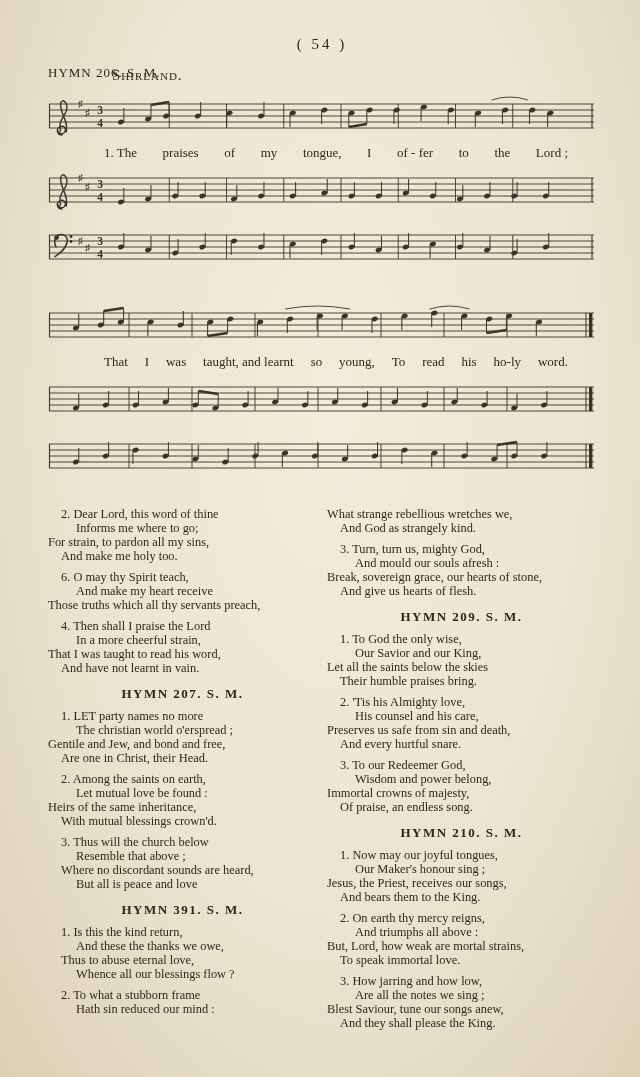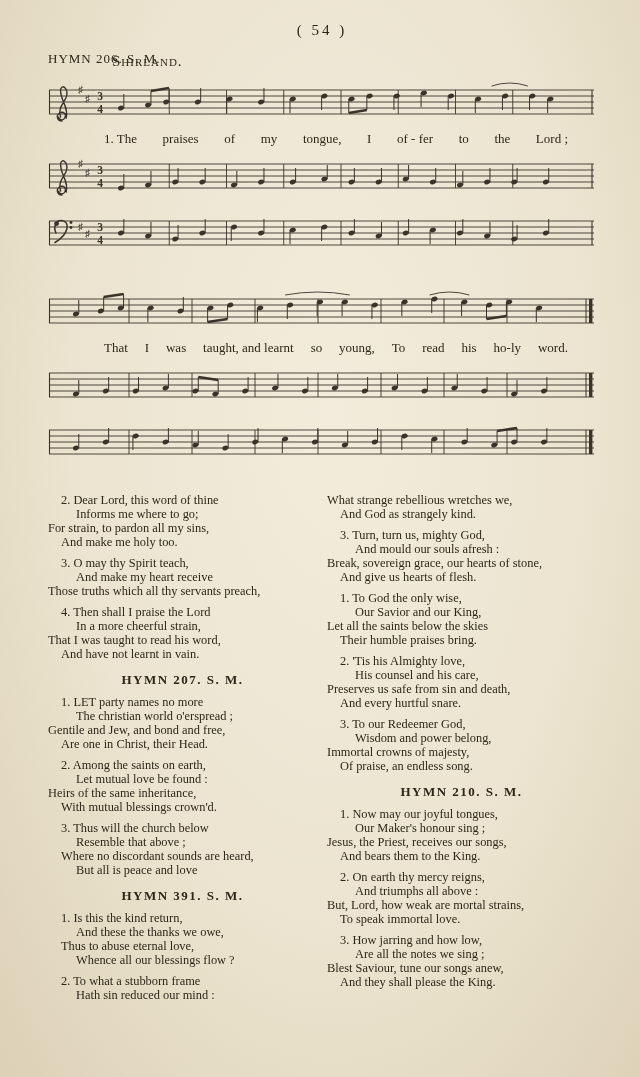--- a/index.html
+++ b/index.html
@@ -1,18 +1,18 @@
 <!DOCTYPE html>
 <html><head>
 <meta charset="utf-8">
 <style>
   html,body{margin:0;padding:0;background:#c9bfa6;}
   .page{
     width:640px;height:1077px;margin:0 auto;box-sizing:border-box;
-    padding:22px 44px 18px 48px;overflow:hidden;
+    padding:36px 44px 18px 48px;overflow:hidden;
     background:radial-gradient(ellipse at 52% 38%, #f2ecdc 0%, #ece4d0 55%, #dcd1b6 100%);
     font-family:"Liberation Serif","DejaVu Serif",serif;color:#2e2719;
   }
   .page-number{text-align:center;font-size:15px;letter-spacing:3px;margin-bottom:12px;}
   .score-header{position:relative;height:20px;margin-bottom:4px;}
   .tune-name{position:absolute;left:64px;top:2px;font-size:15px;font-variant:small-caps;letter-spacing:1px;}
   .hymn-title{text-align:left;font-size:13px;letter-spacing:1px;}
   .music{margin-top:2px;}
   .system{margin-bottom:22px;}
   .staff-slot{margin:1px 0;}
@@ -414,21 +414,21 @@
 
   <div class="columns">
     <div class="col">
         <div class="verse">
           <div class="vline ind1">2. Dear Lord, this word of thine</div>
           <div class="vline ind2">Informs me where to go;</div>
           <div class="vline">For strain, to pardon all my sins,</div>
           <div class="vline ind1">And make me holy too.</div>
         </div>
         <div class="verse">
-          <div class="vline ind1">3. O may thy Spirit teach,</div>
+          <div class="vline ind1">6. O may thy Spirit teach,</div>
           <div class="vline ind2">And make my heart receive</div>
           <div class="vline">Those truths which all thy servants preach,</div>
         </div>
         <div class="verse">
           <div class="vline ind1">4. Then shall I praise the Lord</div>
           <div class="vline ind2">In a more cheerful strain,</div>
           <div class="vline">That I was taught to read his word,</div>
           <div class="vline ind1">And have not learnt in vain.</div>
         </div>
         <div class="hymn-heading">HYMN 207. S. M.</div>
@@ -466,20 +466,21 @@
         <div class="verse">
           <div class="vline">What strange rebellious wretches we,</div>
           <div class="vline ind1">And God as strangely kind.</div>
         </div>
         <div class="verse">
           <div class="vline ind1">3. Turn, turn us, mighty God,</div>
           <div class="vline ind2">And mould our souls afresh :</div>
           <div class="vline">Break, sovereign grace, our hearts of stone,</div>
           <div class="vline ind1">And give us hearts of flesh.</div>
         </div>
+        <div class="hymn-heading">HYMN 209. S. M.</div>
         <div class="verse">
           <div class="vline ind1">1. To God the only wise,</div>
           <div class="vline ind2">Our Savior and our King,</div>
           <div class="vline">Let all the saints below the skies</div>
           <div class="vline ind1">Their humble praises bring.</div>
         </div>
         <div class="verse">
           <div class="vline ind1">2. 'Tis his Almighty love,</div>
           <div class="vline ind2">His counsel and his care,</div>
           <div class="vline">Preserves us safe from sin and death,</div>

